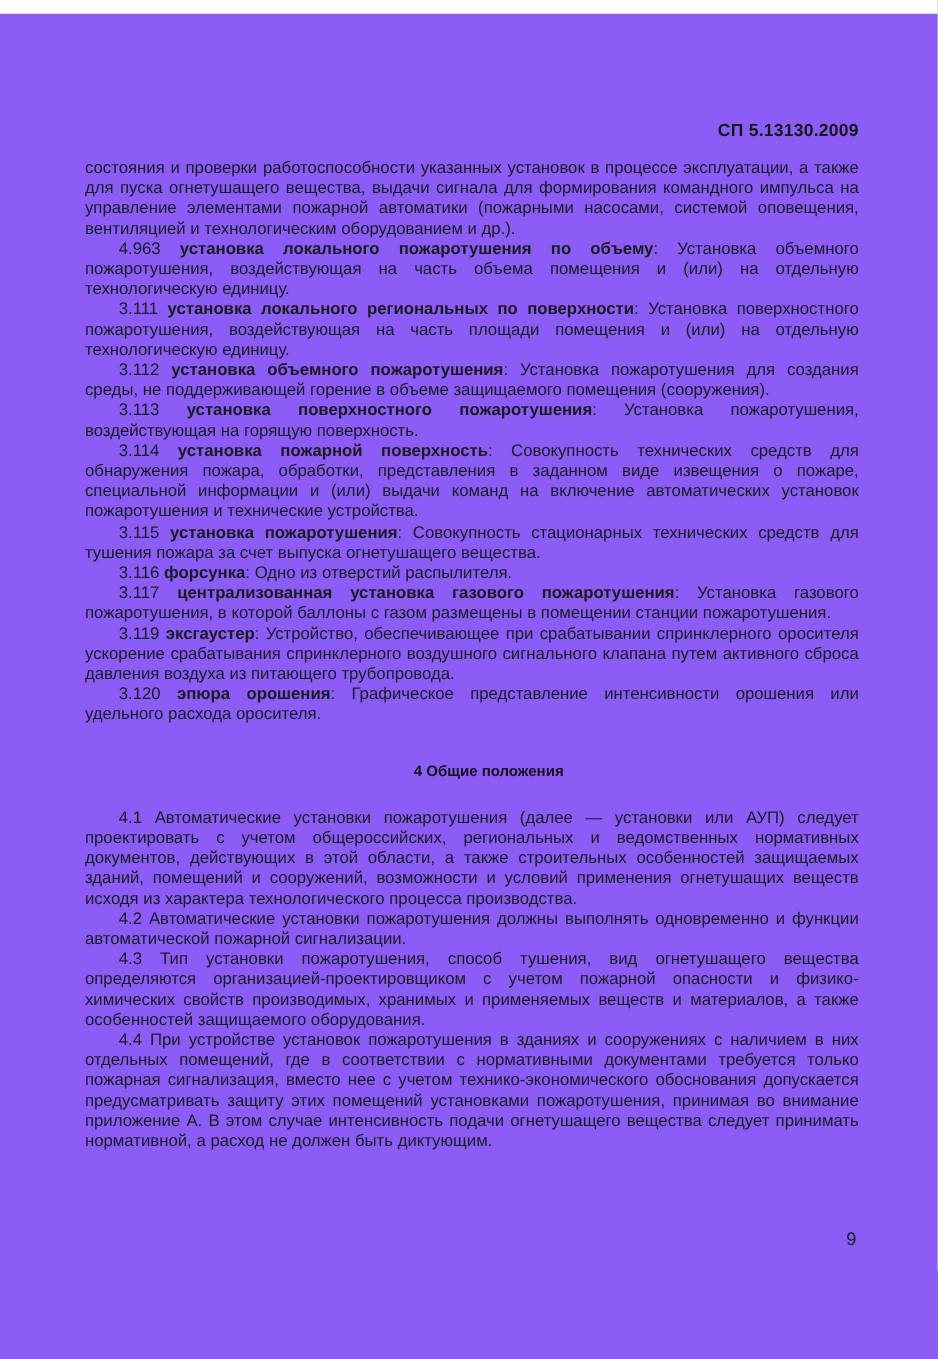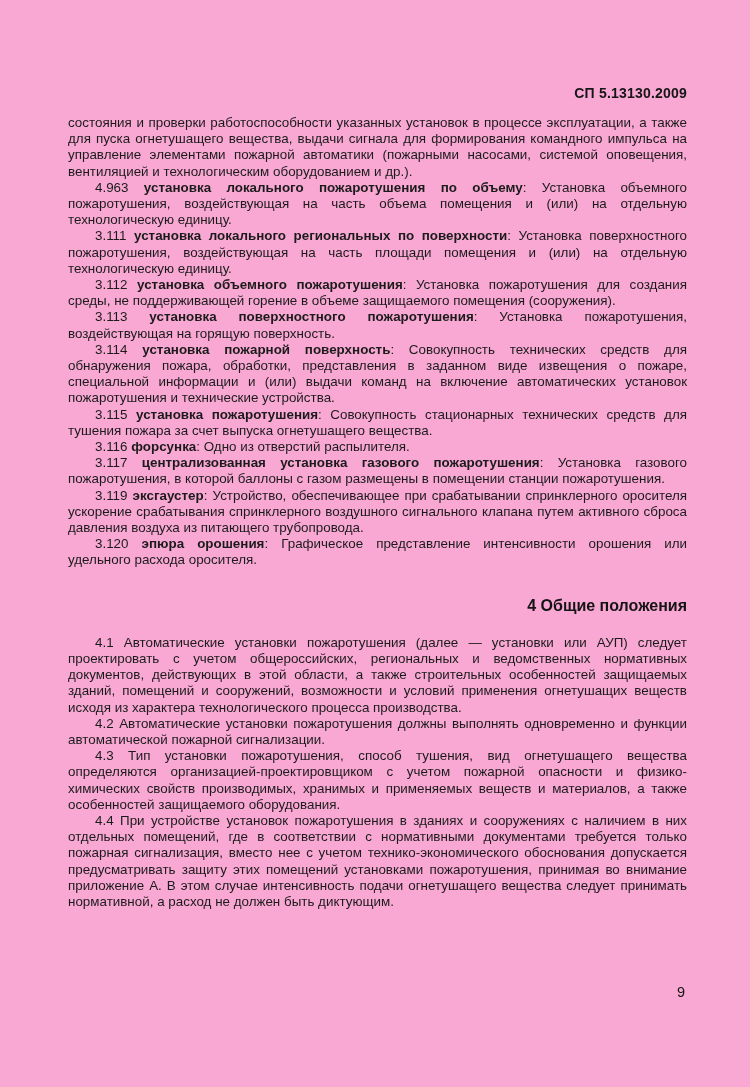--- a/index.html
+++ b/index.html
@@ -11,21 +11,22 @@
     width: 750px;
     height: 1087px;
     position: relative;
     font-family: "Liberation Sans", sans-serif;
     color: #1b1b1b;
     overflow: hidden;
   }
   .scan-page {
     position: absolute;
     inset: 0;
-    background: #f9a8d4;
+    background: #8b5cf6;
+    margin-top: 11px;
   }
   .doc-code-header {
     position: absolute;
     top: 85px;
     right: 63px;
     font-size: 14px;
     font-weight: 700;
     letter-spacing: 0.2px;
     color: #161616;
   }
@@ -43,26 +44,26 @@
     padding: 0;
     text-indent: 27px;
   }
   .doc-body p.no-indent {
     text-indent: 0;
   }
   .term {
     font-weight: 700;
   }
   .section-heading {
-    font-size: 16px;
+    font-size: 12px;
     font-weight: 700;
     line-height: 20px;
     margin: 27px 0 19px 0;
     text-indent: 27px;
-    text-align: right;
+    text-align: center;
     color: #141414;
   }
   .page-number {
     position: absolute;
     bottom: 87px;
     right: 65px;
     font-size: 14.5px;
     color: #161616;
   }
 </style>

